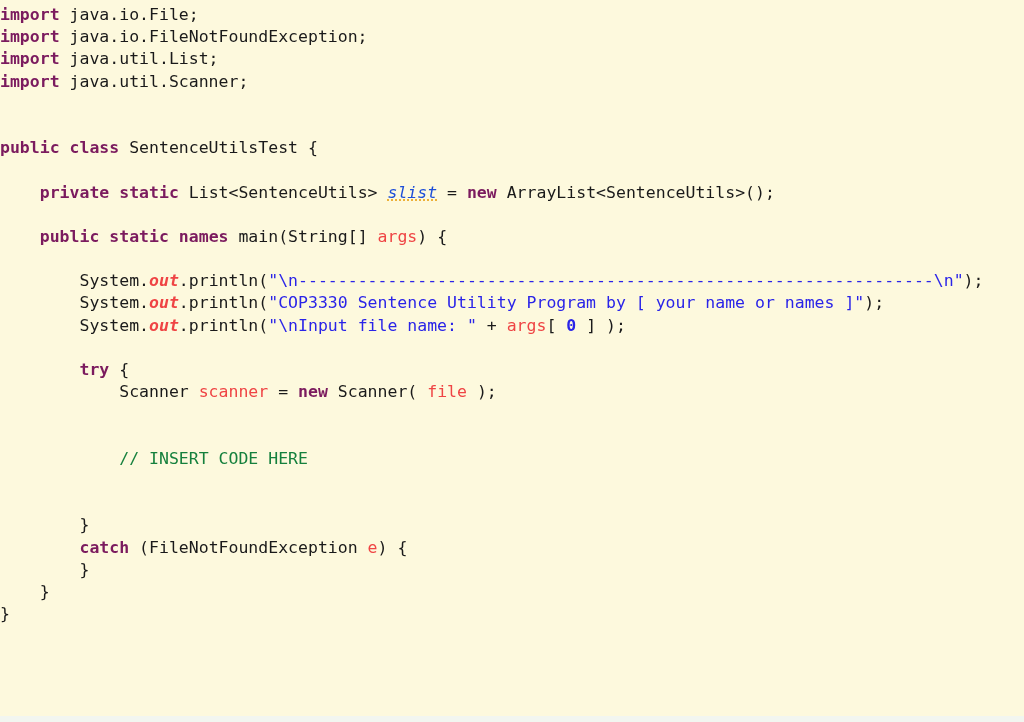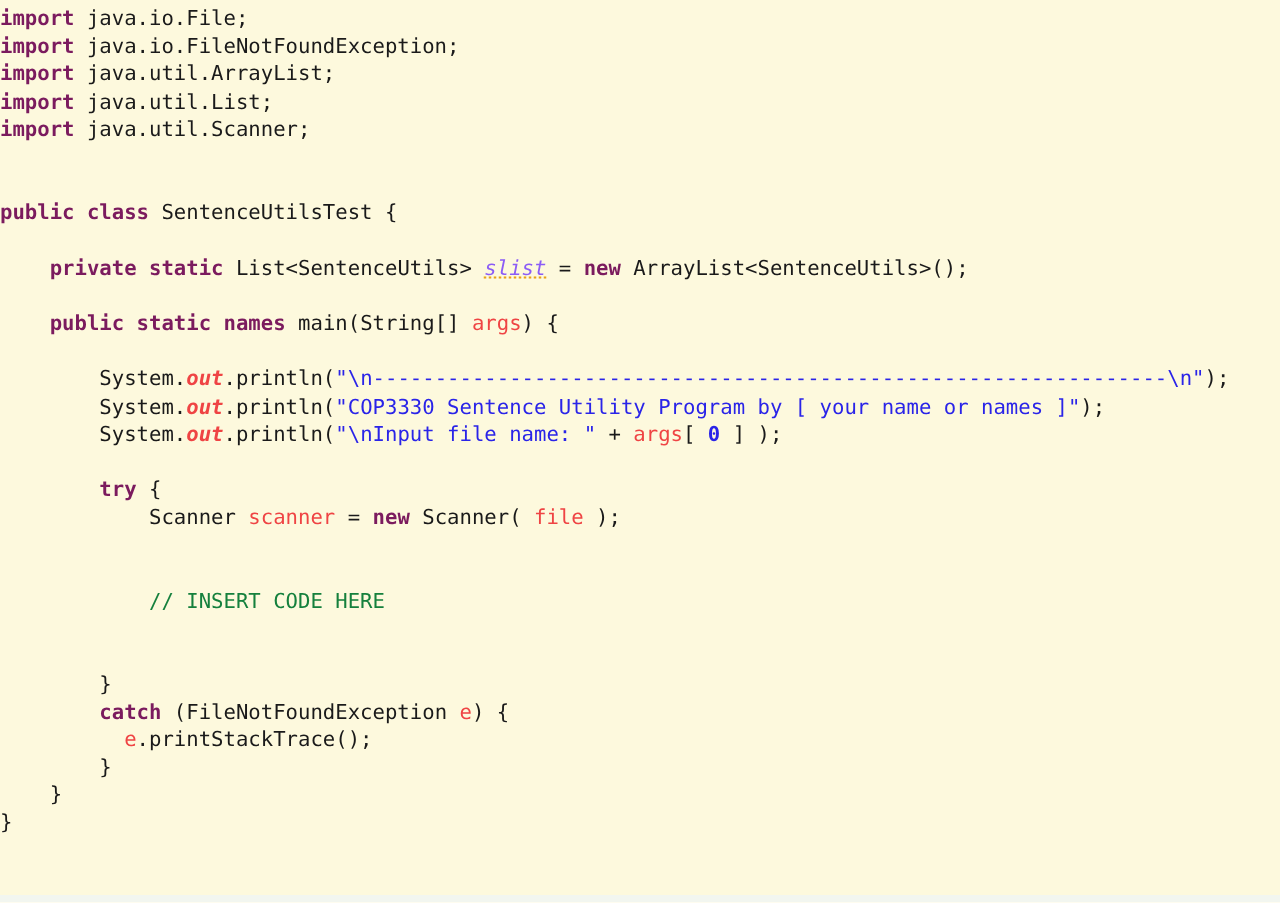--- a/index.html
+++ b/index.html
@@ -70,36 +70,35 @@
   .t-comment {
     color: #15803d;
   }
   .t-local {
     color: #ef4444;
   }
   .t-plain {
     color: #1a1a1a;
   }
   .t-static-field {
-    color: #8b5cf6;
+    color: #1d4ed8;
     font-style: italic;
     text-decoration: underline;
     text-decoration-style: dotted;
     text-decoration-color: #e8a317;
     text-underline-offset: 2px;
   }
 </style>
 </head>
 <body>
 
 <div id="code-view">
   <div id="code-surface">
       <div class="code-line"><span class="t-keyword">import</span><span class="t-plain"> java.io.File;</span></div>
       <div class="code-line"><span class="t-keyword">import</span><span class="t-plain"> java.io.FileNotFoundException;</span></div>
-      <div class="code-line"><span class="t-keyword">import</span><span class="t-plain"> java.util.ArrayList;</span></div>
       <div class="code-line"><span class="t-keyword">import</span><span class="t-plain"> java.util.List;</span></div>
       <div class="code-line"><span class="t-keyword">import</span><span class="t-plain"> java.util.Scanner;</span></div>
       <div class="code-line">&nbsp;</div>
       <div class="code-line">&nbsp;</div>
       <div class="code-line"><span class="t-keyword">public class</span><span class="t-plain"> SentenceUtilsTest {</span></div>
       <div class="code-line">&nbsp;</div>
       <div class="code-line"><span class="t-plain">    </span><span class="t-keyword">private static</span><span class="t-plain"> List&lt;SentenceUtils&gt; </span><span class="t-static-field">slist</span><span class="t-plain"> = </span><span class="t-keyword">new</span><span class="t-plain"> ArrayList&lt;SentenceUtils&gt;();</span></div>
       <div class="code-line">&nbsp;</div>
       <div class="code-line"><span class="t-plain">    </span><span class="t-keyword">public static names</span><span class="t-plain"> main(String[] </span><span class="t-local">args</span><span class="t-plain">) {</span></div>
       <div class="code-line">&nbsp;</div>
@@ -109,19 +108,18 @@
       <div class="code-line">&nbsp;</div>
       <div class="code-line"><span class="t-plain">        </span><span class="t-keyword">try</span><span class="t-plain"> {</span></div>
       <div class="code-line"><span class="t-plain">            Scanner </span><span class="t-local">scanner</span><span class="t-plain"> = </span><span class="t-keyword">new</span><span class="t-plain"> Scanner( </span><span class="t-local">file</span><span class="t-plain"> );</span></div>
       <div class="code-line">&nbsp;</div>
       <div class="code-line">&nbsp;</div>
       <div class="code-line"><span class="t-plain">            </span><span class="t-comment">// INSERT CODE HERE</span></div>
       <div class="code-line">&nbsp;</div>
       <div class="code-line">&nbsp;</div>
       <div class="code-line"><span class="t-plain">        }</span></div>
       <div class="code-line"><span class="t-plain">        </span><span class="t-keyword">catch</span><span class="t-plain"> (FileNotFoundException </span><span class="t-local">e</span><span class="t-plain">) {</span></div>
-      <div class="code-line"><span class="t-plain">          </span><span class="t-local">e</span><span class="t-plain">.printStackTrace();</span></div>
       <div class="code-line"><span class="t-plain">        }</span></div>
       <div class="code-line"><span class="t-plain">    }</span></div>
       <div class="code-line"><span class="t-plain">}</span></div>
     </div>
   <div id="bottom-strip"></div>
 </div>
 
 </body></html>

